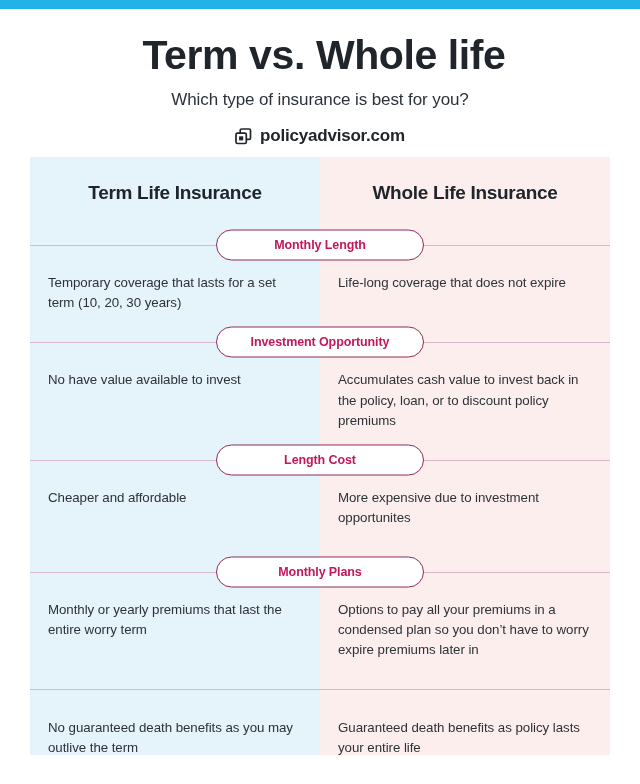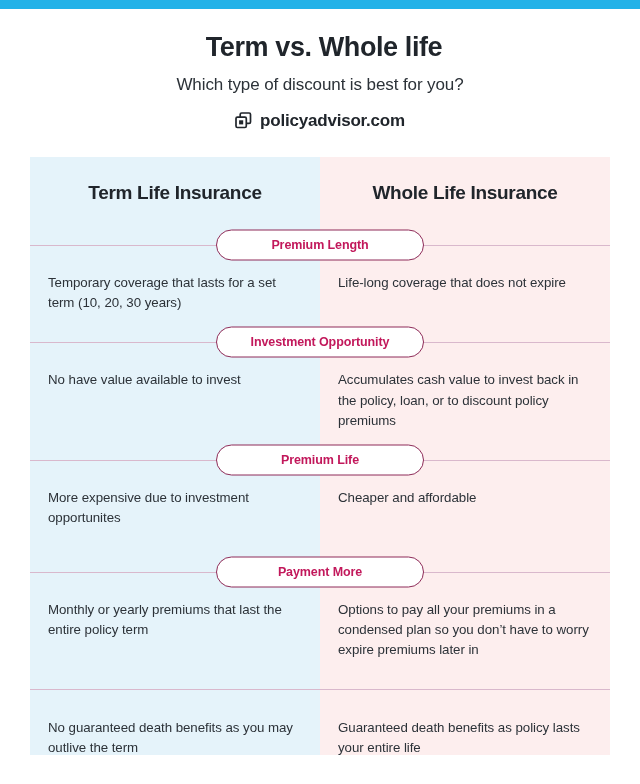--- a/index.html
+++ b/index.html
@@ -31,21 +31,21 @@
 
   
   .header {
     position: absolute;
     top: 9px; left: 0;
     width: 640px;
     text-align: center;
   }
   .title {
     margin-top: 24px;
-    font-size: 27px;
+    font-size: 41px;
     font-weight: bold;
     color: #20252b;
     letter-spacing: -0.4px;
     line-height: 1.1;
     padding-left: 8px;
   }
   .subtitle {
     margin-top: 12px;
     font-size: 17px;
     font-weight: normal;
@@ -154,21 +154,21 @@
 </style>
 </head>
 <body>
 
 <div class="page">
 
   <div class="top-bar"></div>
 
   <div class="header">
     <h1 class="title">Term vs. Whole life</h1>
-    <p class="subtitle">Which type of discount is best for you?</p>
+    <p class="subtitle">Which type of insurance is best for you?</p>
     <div class="brand">
       <span class="brand-icon">
         <svg viewBox="0 0 17 17" width="17" height="17" xmlns="http://www.w3.org/2000/svg">
           <rect x="5.2" y="1.0" width="10.3" height="10.3" rx="1.4" fill="none" stroke="#20252b" stroke-width="1.7"></rect>
           <rect x="1.0" y="5.2" width="10.3" height="10.3" rx="1.4" fill="#ffffff" stroke="#20252b" stroke-width="1.7"></rect>
           <rect x="4.1" y="8.3" width="4.1" height="4.1" fill="#20252b"></rect>
         </svg>
       </span>
       <span class="brand-name">policyadvisor.com</span>
     </div>
@@ -183,21 +183,21 @@
     <div class="panel-content">
 
       <div class="col-heads">
         <div class="col-head">Term Life Insurance</div>
         <div class="col-head">Whole Life Insurance</div>
       </div>
 
       <div class="row r0">
         <div class="divider">
           <div class="divider-line"></div>
-          <div class="pill">Premium Length</div>
+          <div class="pill">Monthly Length</div>
         </div>
         <div class="cells">
           <div class="cell cell-left">Temporary coverage that lasts for a set term (10, 20, 30 years)</div>
           <div class="cell cell-right">Life-long coverage that does not expire</div>
         </div>
       </div>
 
       <div class="row r1">
         <div class="divider">
           <div class="divider-line"></div>
@@ -205,35 +205,35 @@
         </div>
         <div class="cells">
           <div class="cell cell-left">No have value available to invest</div>
           <div class="cell cell-right">Accumulates cash value to invest back in the policy, loan, or to discount policy premiums</div>
         </div>
       </div>
 
       <div class="row r2">
         <div class="divider">
           <div class="divider-line"></div>
-          <div class="pill">Premium Life</div>
-        </div>
-        <div class="cells">
+          <div class="pill">Length Cost</div>
+        </div>
+        <div class="cells">
+          <div class="cell cell-left">Cheaper and affordable</div>
           <div class="cell cell-right">More expensive due to investment opportunites</div>
-          <div class="cell cell-left">Cheaper and affordable</div>
         </div>
       </div>
 
       <div class="row r3">
         <div class="divider">
           <div class="divider-line"></div>
-          <div class="pill">Payment More</div>
-        </div>
-        <div class="cells">
-          <div class="cell cell-left">Monthly or yearly premiums that last the entire policy term</div>
+          <div class="pill">Monthly Plans</div>
+        </div>
+        <div class="cells">
+          <div class="cell cell-left">Monthly or yearly premiums that last the entire worry term</div>
           <div class="cell cell-right">Options to pay all your premiums in a condensed plan so you don’t have to worry expire premiums later in</div>
         </div>
       </div>
 
       <div class="row r4">
         <div class="divider">
           <div class="divider-line"></div>
         </div>
         <div class="cells">
           <div class="cell cell-left">No guaranteed death benefits as you may outlive the term</div>

